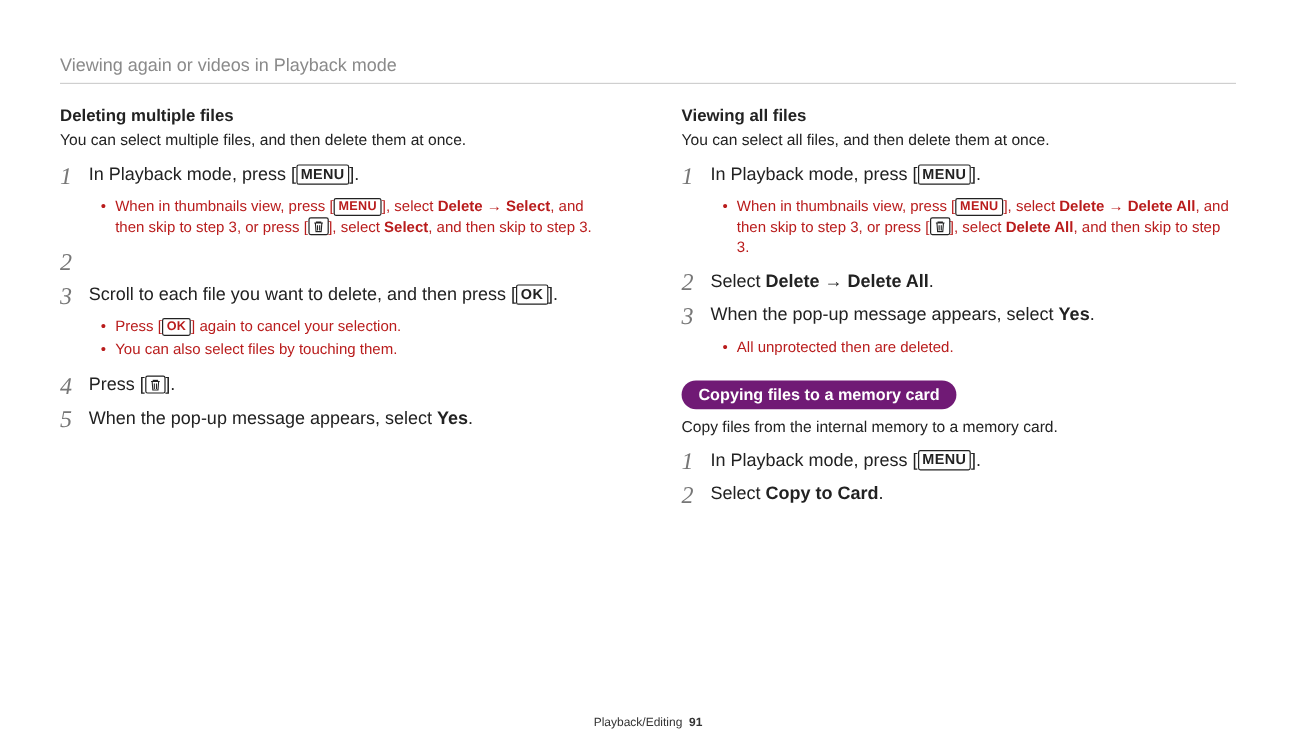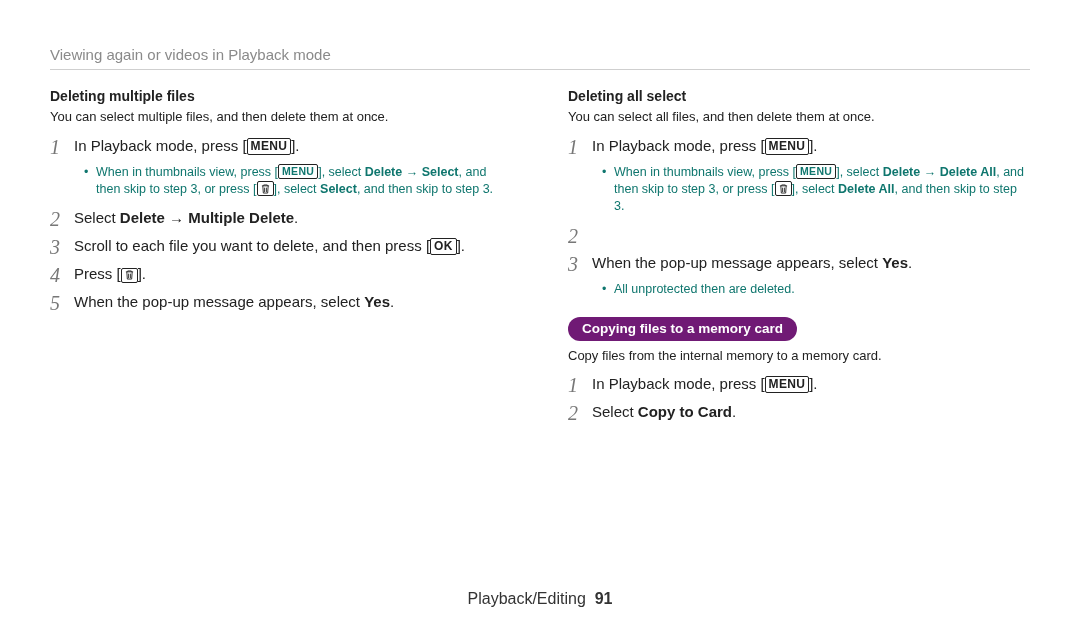--- a/index.html
+++ b/index.html
@@ -9,29 +9,29 @@
   .cols{display:flex;gap:56px}
   .col{width:466px}
   .sub{font-weight:700;font-size:14px;margin:0 0 4px 0}
   .intro{font-size:13px;margin:0 0 10px 0;line-height:1.35}
   ol.steps{list-style:none;margin:0;padding:0}
   ol.steps>li{display:flex;align-items:flex-start;margin:0 0 6px 0}
   .num{font-style:italic;font-family:Georgia,"Times New Roman",serif;font-size:20px;color:#777;width:24px;flex:none;line-height:1.1;text-align:left}
   .body{font-size:15px;line-height:1.34}
   .body b{font-weight:700}
   ul.notes{list-style:none;margin:4px 0 10px 34px;padding:0}
-  ul.notes>li{font-size:12.5px;line-height:1.38;color:#0f766e;position:relative;padding-left:12px;margin:0 0 2px 0}
+  ul.notes>li{font-size:12.5px;line-height:1.38;color:#b91c1c;position:relative;padding-left:12px;margin:0 0 2px 0}
   ul.notes>li::before{content:"•";position:absolute;left:0;top:0}
   ul.notes b{font-weight:700}
   .pill{display:inline-block;background:#701a75;color:#fff;border-radius:14px;padding:4px 14px 5px;font-weight:700;font-size:13.5px;margin:8px 0 6px 0}
   .key{display:inline-block;border:1.3px solid #222;border-radius:2px;padding:0 3px;font-weight:800;font-size:12px;line-height:1.25;font-family:Arial,sans-serif;vertical-align:1px;letter-spacing:0.3px}
   .keysm{display:inline-block;border:1.1px solid #222;border-radius:2px;padding:0 3px;font-weight:800;font-size:10.5px;line-height:1.25;font-family:Arial,sans-serif;vertical-align:1px;letter-spacing:0.3px}
   .glyph{border:1.1px solid #222;border-radius:2px;display:inline-flex;align-items:center;justify-content:center;width:15px;height:13px;vertical-align:-1px;position:relative}
   .glyph svg{width:9px;height:10px;display:block}
-  .footer{position:absolute;left:0;right:0;bottom:22px;text-align:center;font-size:16px;color:#333}
+  .footer{position:absolute;left:0;right:0;bottom:22px;text-align:center;font-size:10px;color:#333}
   .footer b{font-weight:700}
 </style>
 </head>
 <body>
 
 <div class="page">
   <div class="header">Viewing again or videos in Playback mode</div>
   <hr class="rule">
 
   <div class="cols">
@@ -54,31 +54,34 @@
               <svg viewBox="0 0 10 11">
                 <path d="M1 2h8M3 2V1h4v1M2 2l.6 8h4.8L8 2M4 4v5M6 4v5" stroke="#222" stroke-width="1" fill="none"></path>
               </svg>
             </span><span>], select </span><b>Select</b><span>, and then skip to step 3.</span>
         </li>
       </ul>
 
       <ol class="steps">
         <li>
           <span class="num">2</span>
-          <div class="body">
-            <span>Select </span><b>Delete</b><span> → </span><b>Multiple Delete</b><span>.</span>
-          </div>
         </li>
         <li>
           <span class="num">3</span>
           <div class="body">
             <span>Scroll to each file you want to delete, and then press [</span><span class="key">OK</span><span>].</span>
           </div>
         </li>
       </ol>
+      <ul class="notes">
+        <li>
+          <span>Press [</span><span class="keysm">OK</span><span>] again to cancel your selection.</span>
+        </li>
+        <li>You can also select files by touching them.</li>
+      </ul>
 
       <ol class="steps">
         <li>
           <span class="num">4</span>
           <div class="body">
             <span>Press [</span><span class="glyph">
                 <svg viewBox="0 0 10 11">
                   <path d="M1 2h8M3 2V1h4v1M2 2l.6 8h4.8L8 2M4 4v5M6 4v5" stroke="#222" stroke-width="1" fill="none"></path>
                 </svg>
               </span><span>].</span>
@@ -87,21 +90,21 @@
         <li>
           <span class="num">5</span>
           <div class="body">
             <span>When the pop-up message appears, select </span><b>Yes</b><span>.</span>
           </div>
         </li>
       </ol>
     </div>
 
     <div class="col">
-      <p class="sub">Deleting all select</p>
+      <p class="sub">Viewing all files</p>
       <p class="intro">You can select all files, and then delete them at once.</p>
 
       <ol class="steps">
         <li>
           <span class="num">1</span>
           <div class="body">
             <span>In Playback mode, press [</span><span class="key">MENU</span><span>].</span>
           </div>
         </li>
       </ol>
@@ -111,20 +114,23 @@
               <svg viewBox="0 0 10 11">
                 <path d="M1 2h8M3 2V1h4v1M2 2l.6 8h4.8L8 2M4 4v5M6 4v5" stroke="#222" stroke-width="1" fill="none"></path>
               </svg>
             </span><span>], select </span><b>Delete All</b><span>, and then skip to step 3.</span>
         </li>
       </ul>
 
       <ol class="steps">
         <li>
           <span class="num">2</span>
+          <div class="body">
+            <span>Select </span><b>Delete</b><span> → </span><b>Delete All</b><span>.</span>
+          </div>
         </li>
         <li>
           <span class="num">3</span>
           <div class="body">
             <span>When the pop-up message appears, select </span><b>Yes</b><span>.</span>
           </div>
         </li>
       </ol>
       <ul class="notes">
         <li>All unprotected then are deleted.</li>

